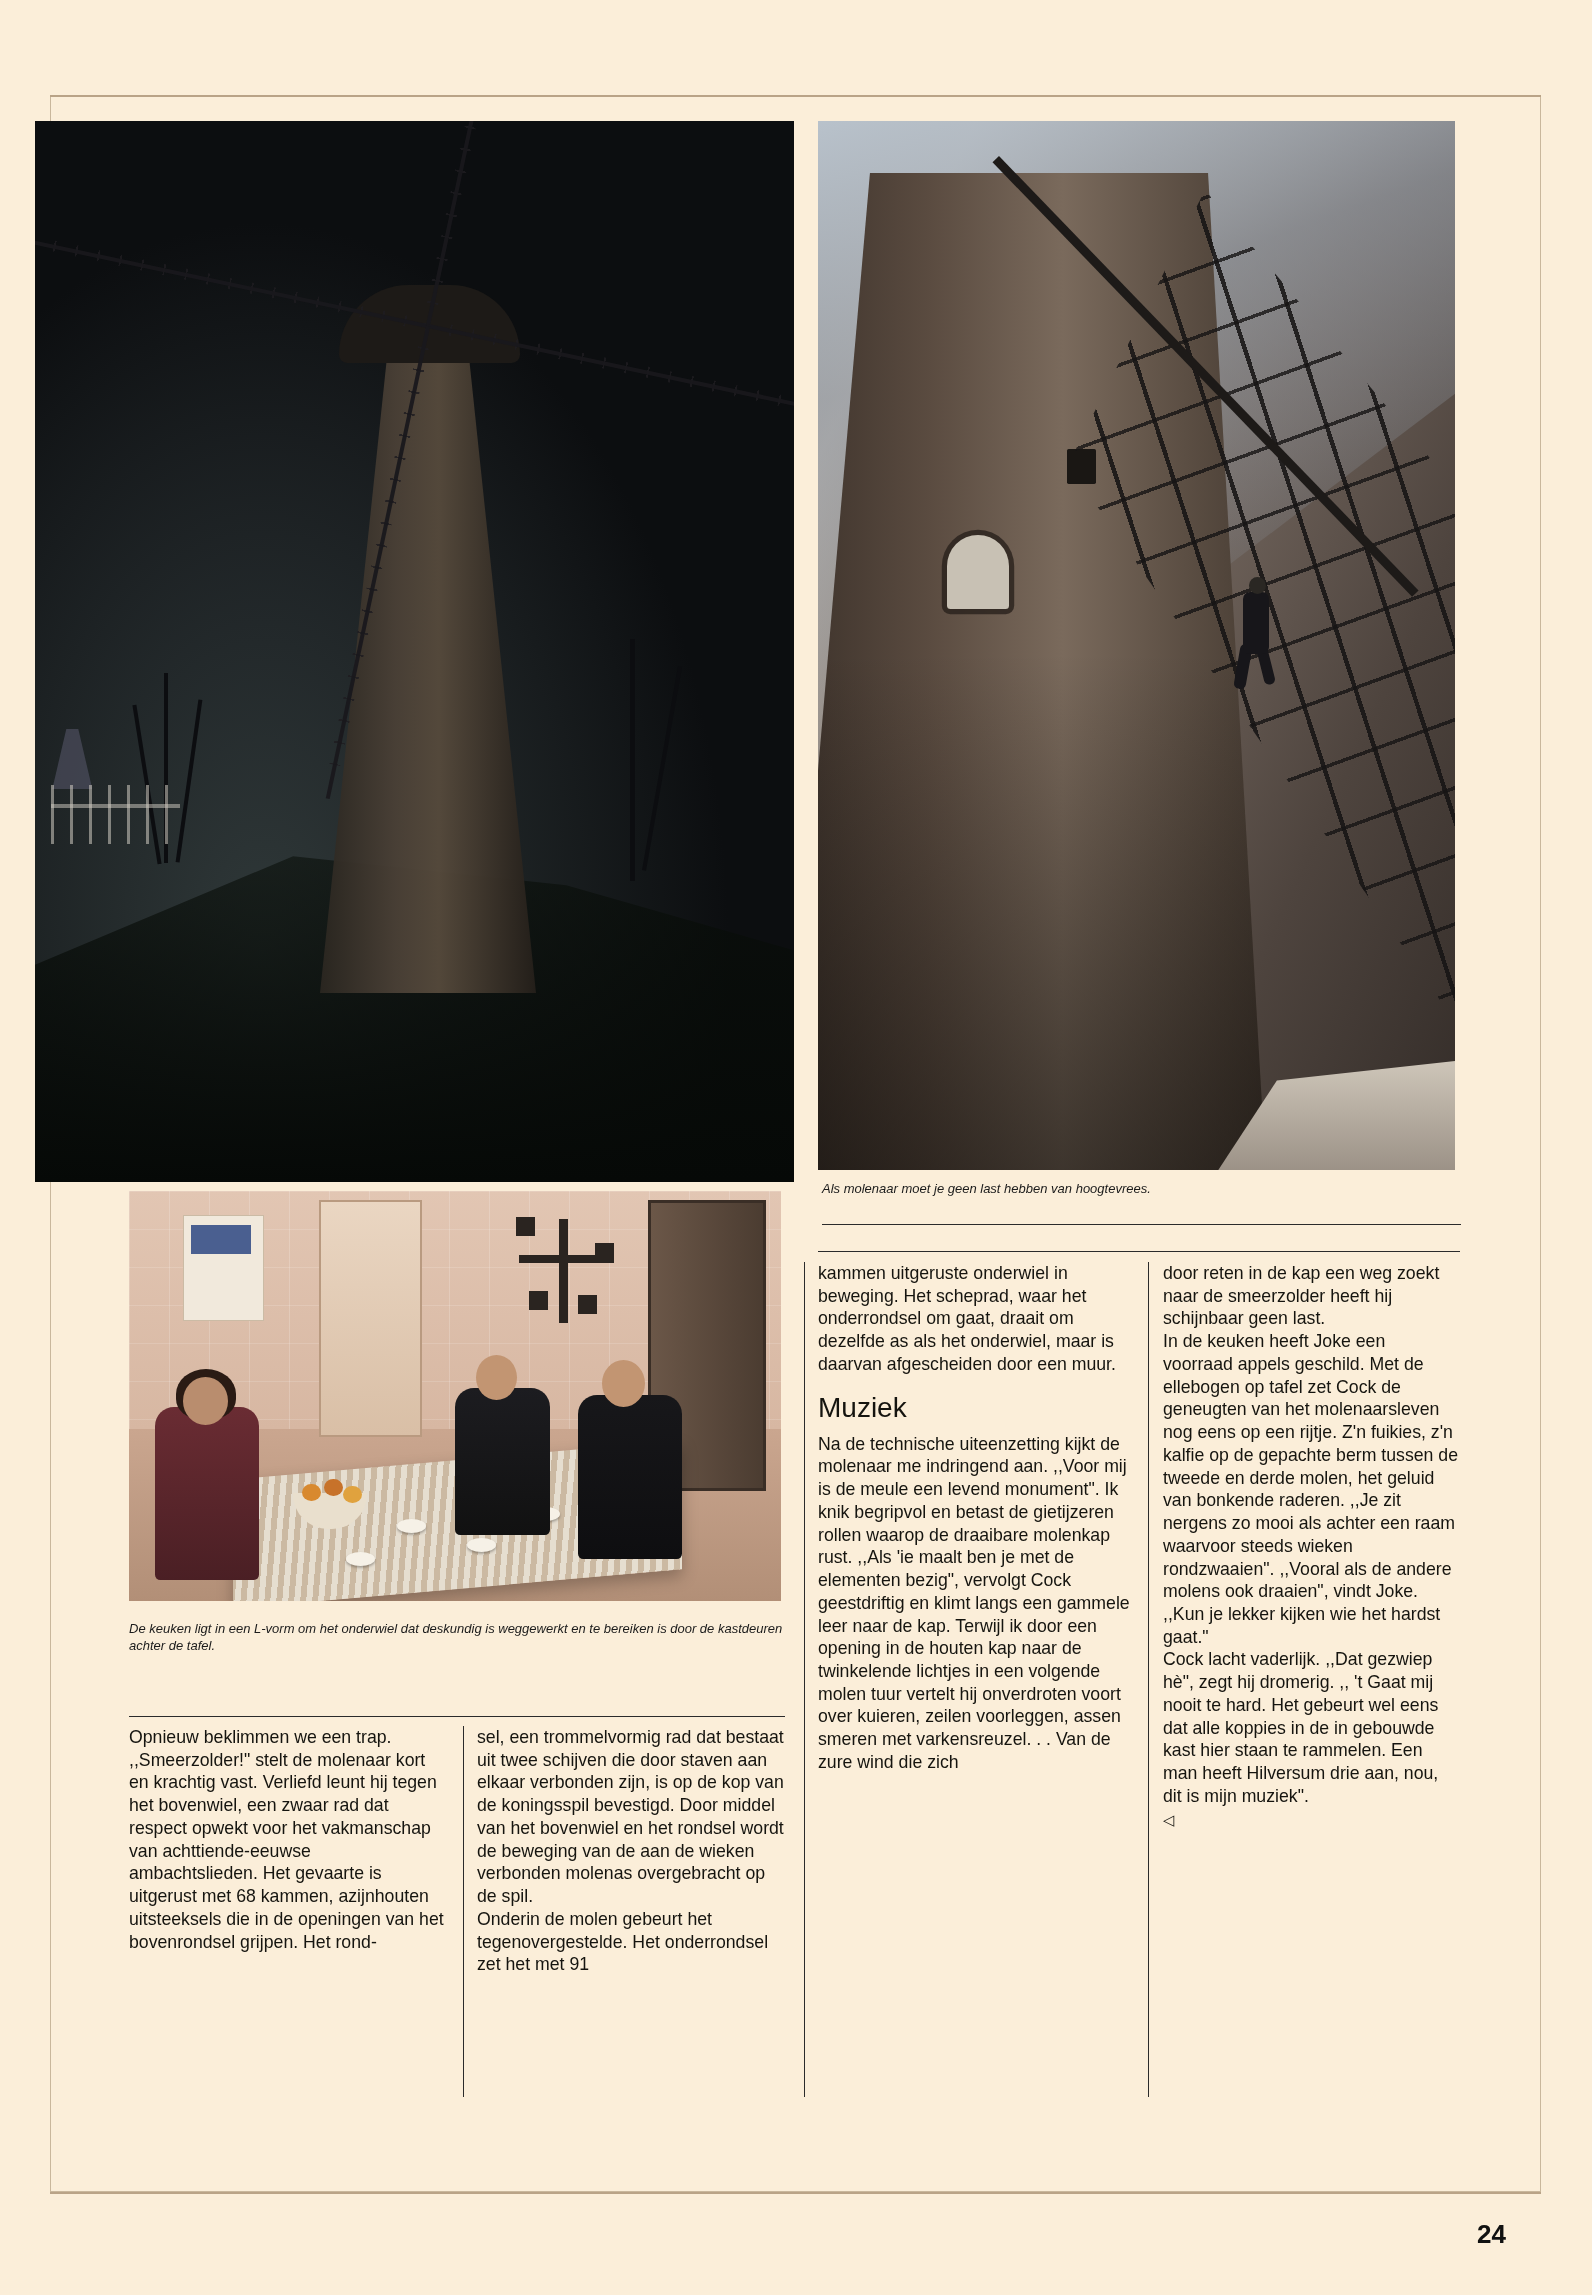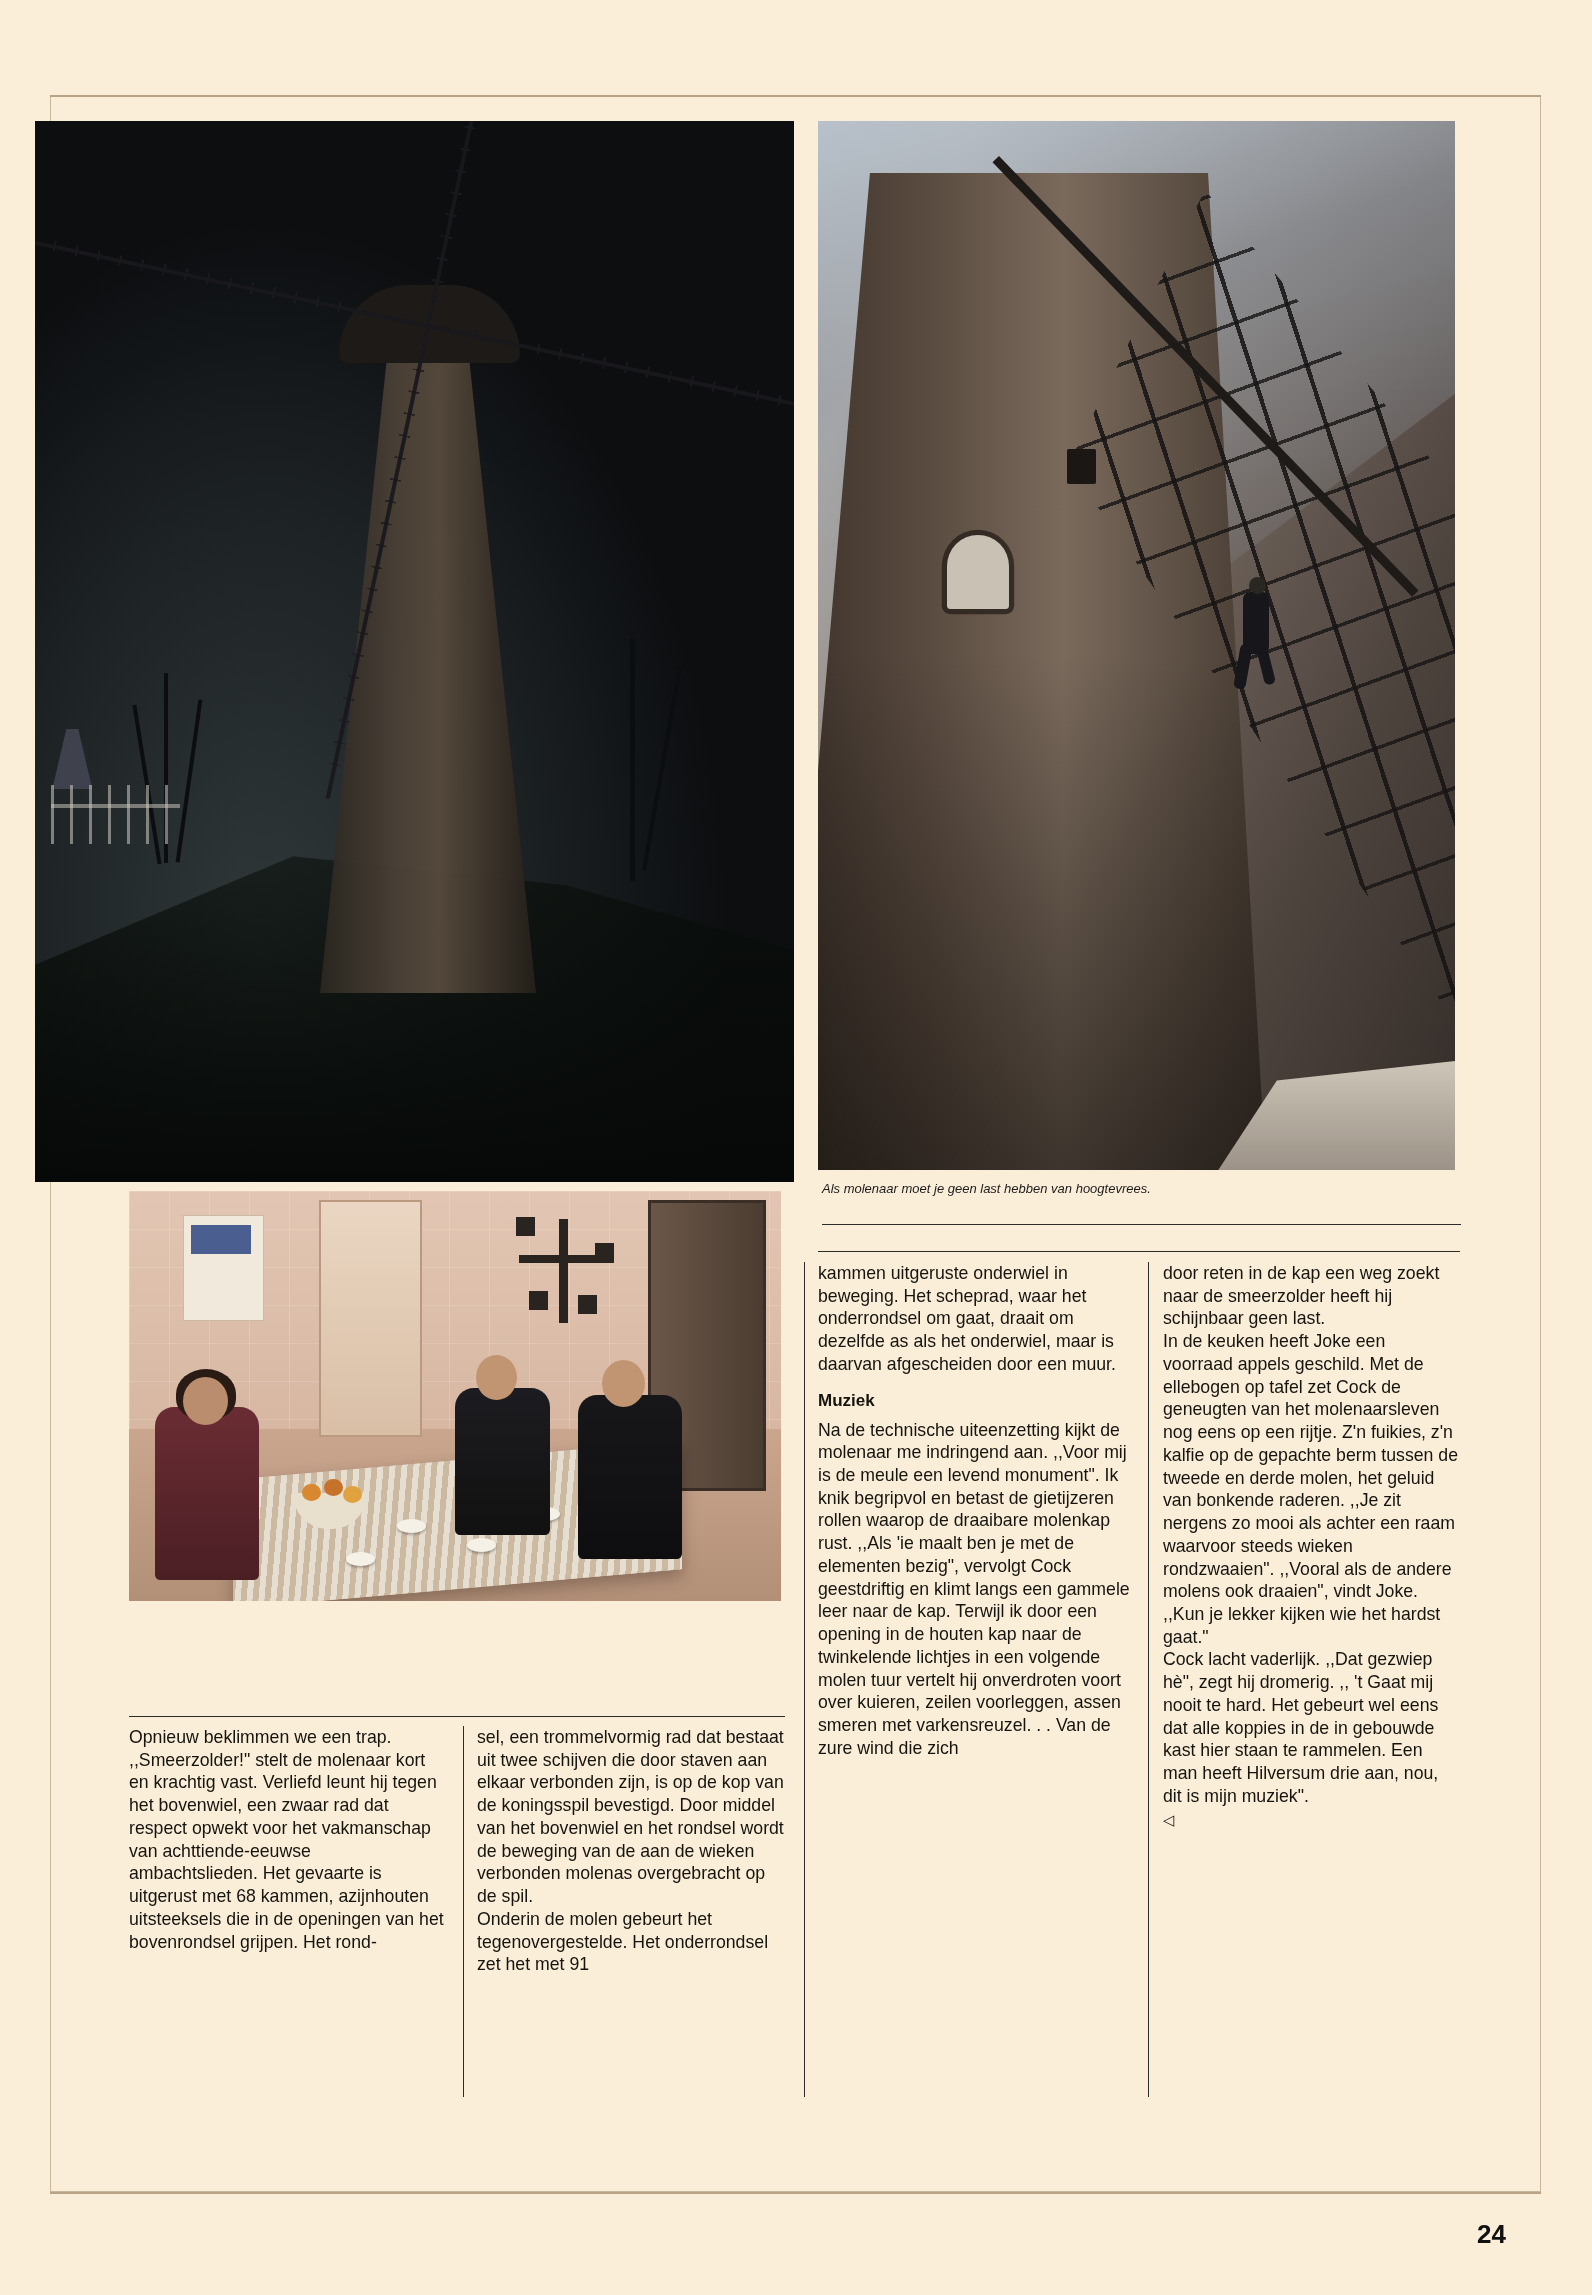--- a/index.html
+++ b/index.html
@@ -267,22 +267,22 @@
   .col {
     position: absolute;
     font-size: 17.7px;
     line-height: 1.285;
     color: #15140f;
     text-align: left;
     font-family: "Liberation Sans", sans-serif;
   }
   .col p { margin: 0 0 0 0; }
   .subhead {
-    font-weight: bold;
-    font-size: 17px;
+    font-weight: normal;
+    font-size: 28px;
     margin: 14px 0 7px 0;
   }
   .colrule {
     position: absolute;
     width: 0.9px;
     background: #2b2b2b;
   }
 
   .page-number {
     position: absolute;
@@ -367,20 +367,21 @@
     <div class="cup" style="left:217px; top:361px;"></div>
     <div class="person p-woman"></div>
     <div class="p-woman-hair"></div>
     <div class="p-woman-head"></div>
     <div class="person p-man1"></div>
     <div class="p-man1-head"></div>
     <div class="person p-man2"></div>
     <div class="p-man2-head"></div>
   </div>
 
+  <div class="caption" id="caption-kitchen">De keuken ligt in een L-vorm om het onderwiel dat deskundig is weggewerkt en te bereiken is door de kastdeuren achter de tafel.</div>
 
   <div class="rule" style="left:129px; top:1716px; width:656px;"></div>
 
   <div class="rule" style="left:818px; top:1251px; width:642px;"></div>
 
   <div class="colrule" style="left:463px; top:1726px; height:371px;"></div>
   <div class="colrule" style="left:804px; top:1262px; height:835px;"></div>
   <div class="colrule" style="left:1148px; top:1262px; height:835px;"></div>
 
   <div class="col" id="col-1" style="left:129px; top:1726px; width:315px;">

